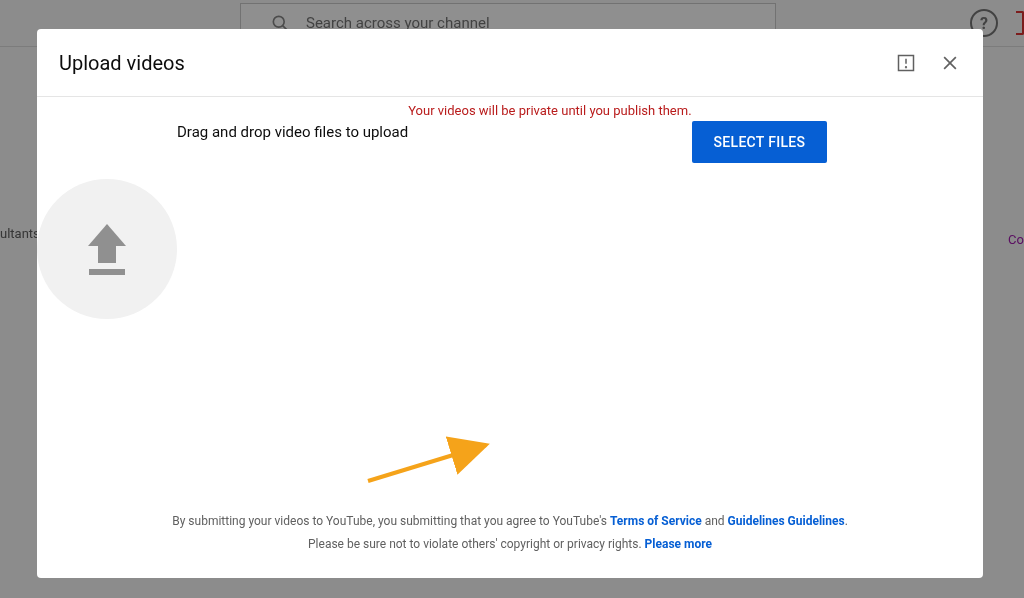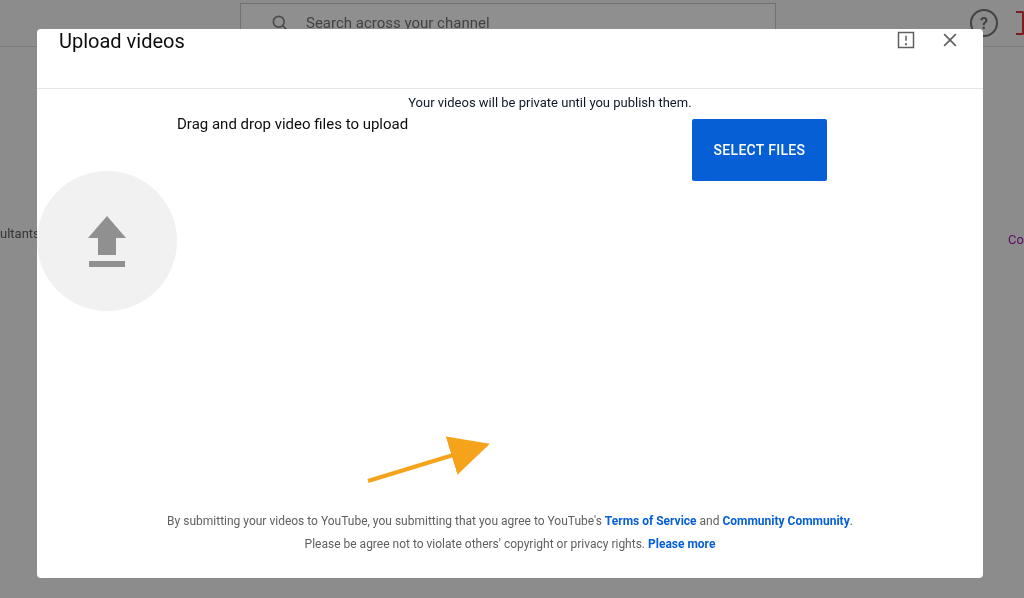--- a/index.html
+++ b/index.html
@@ -16,37 +16,37 @@
   .rec-box { margin-right: 0; width: 8px; height: 24px; border: 2px solid #d33; border-left: none; border-radius: 0 2px 2px 0; }
   .rule { height: 1px; background: #ddd; width: 100%; margin-bottom: 120px;}
   .left-frag { position: absolute; left: 0; top: 226px; font-size: 13px; color: #606060; }
   .right-frag { position: absolute; right: 0; top: 232px; font-size: 13px; color: #a21caf; }
 
   
   .overlay { position: absolute; inset: 0; background: rgba(0,0,0,0.44); }
 
   
   .modal { position: absolute; left: 37px; top: 29px; width: 946px; height: 549px; background: #fff; border-radius: 4px; overflow: hidden; display: flex; flex-direction: column; }
-  .modal-header { display: flex; padding: 0 22px; height: 60px; border-bottom: 1px solid #e5e5e5; }
+  .modal-header { display: flex; align-items: center; padding: 0 22px; height: 68px; border-bottom: 1px solid #e5e5e5; }
   .modal-title { font-size: 20px; color: #0d0d0d; font-weight: 400; }
   .hdr-spacer { flex: 1; }
   .feedback-icon { width: 22px; height: 22px; margin-right: 22px; display: flex; align-items: center; justify-content: center; color: #606060; }
   .close-icon { width: 22px; height: 22px; display: flex; align-items: center; justify-content: center; color: #606060; cursor: pointer; }
 
   .modal-body { flex: 1; display: flex; flex-direction: row; align-items: flex-start; }
   .upload-circle { width: 140px; height: 140px; background: #f1f1f1; border-radius: 50%; margin-top: 82px; display: flex; align-items: center; justify-content: center; }
   .upload-glyph { display: flex; flex-direction: column; align-items: center; }
   .arrow-up { position: relative; width: 0; height: 0; border-left: 19px solid transparent; border-right: 19px solid transparent; border-bottom: 22px solid #909090; }
   .arrow-stem { width: 18px; height: 18px; background: #909090; margin-top: -1px; }
   .arrow-base { width: 36px; height: 6px; background: #909090; margin-top: 6px; }
 
   .drag-line { margin-top: 26px; font-size: 15px; color: #0d0d0d; }
-  .private-line { margin-top: 6px; font-size: 13px; color: #0f172a; }
+  .private-line { margin-top: 6px; font-size: 13px; color: #b91c1c; }
 
-  .select-btn { margin-top: 30px; background: #065fd4; color: #fff; border: none; padding: 23px 22px; font-size: 14px; font-weight: 500; letter-spacing: .3px; border-radius: 2px; cursor: pointer; }
+  .select-btn { margin-top: 24px; background: #065fd4; color: #fff; border: none; padding: 13px 22px; font-size: 14px; font-weight: 500; letter-spacing: .3px; border-radius: 2px; cursor: pointer; }
 
   .footer { position: absolute; bottom: 22px; left: 0; right: 0; text-align: center; font-size: 12px; color: #606060; line-height: 1.9; }
   .footer a { color: #065fd4; text-decoration: none; font-weight: bold; }
 
   
   .ann-arrow { position: absolute; left: 325px; top: 388px; pointer-events: none; }
 
   .search-icon svg, .feedback-icon svg, .close-icon svg { display: block; }
 </style>
 </head>
@@ -99,22 +99,22 @@
         <div class="arrow-stem"></div>
         <div class="arrow-base"></div>
       </div>
     </div>
     <div class="drag-line">Drag and drop video files to upload</div>
     <div class="private-line">Your videos will be private until you publish them.</div>
     <button class="select-btn">SELECT FILES</button>
   </div>
 
   <div class="footer">
-    <span>By submitting your videos to YouTube, you submitting that you agree to YouTube's </span><a href="#">Terms of Service</a><span> and </span><a href="#">Community Community</a><span>.</span><br>
-    <span>Please be agree not to violate others' copyright or privacy rights. </span><a href="#">Please more</a>
+    <span>By submitting your videos to YouTube, you submitting that you agree to YouTube's </span><a href="#">Terms of Service</a><span> and </span><a href="#">Guidelines Guidelines</a><span>.</span><br>
+    <span>Please be sure not to violate others' copyright or privacy rights. </span><a href="#">Please more</a>
   </div>
 
   <svg class="ann-arrow" width="160" height="80">
     <defs>
       <marker id="ah" markerWidth="12" markerHeight="12" refX="9" refY="5" orient="auto">
         <path d="M0,0 L10,5 L0,10 Z" fill="#f5a31a"></path>
       </marker>
     </defs>
     <line x1="6" y1="64" x2="124" y2="28" stroke="#f5a31a" stroke-width="4" marker-end="url(#ah)"></line>
   </svg>

